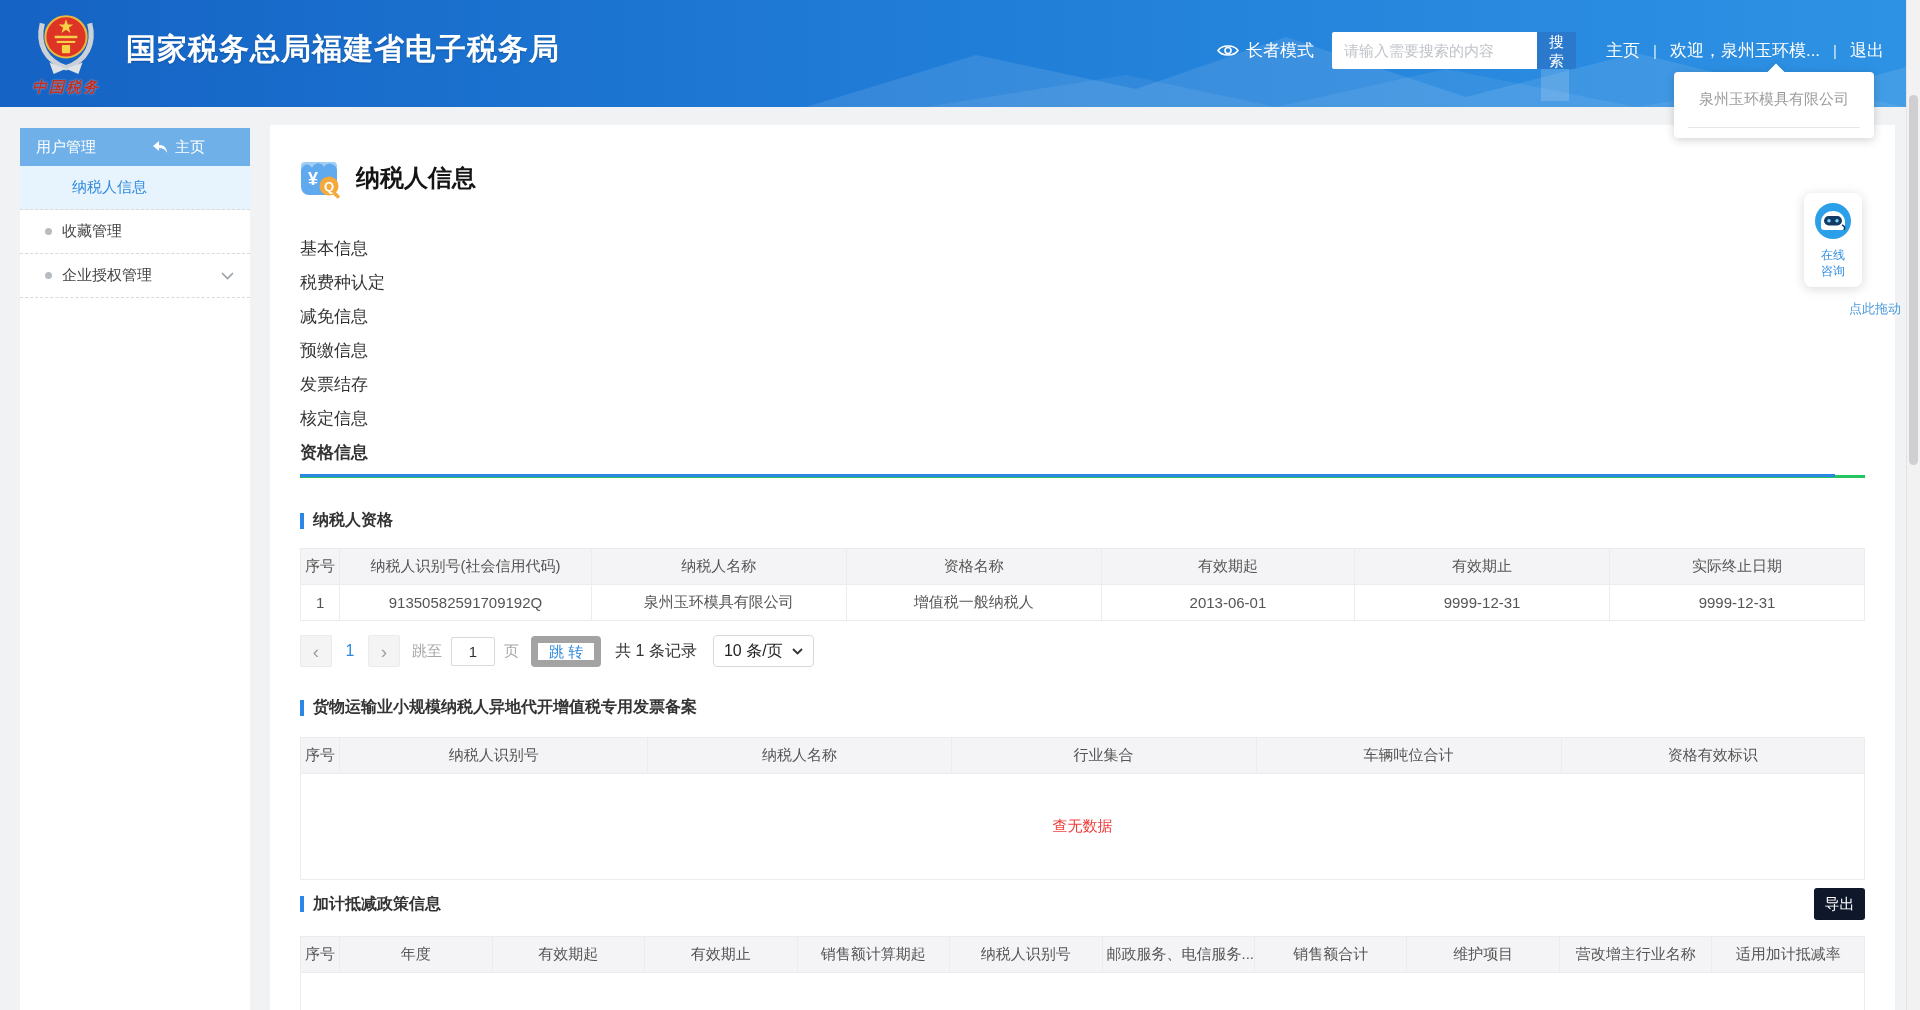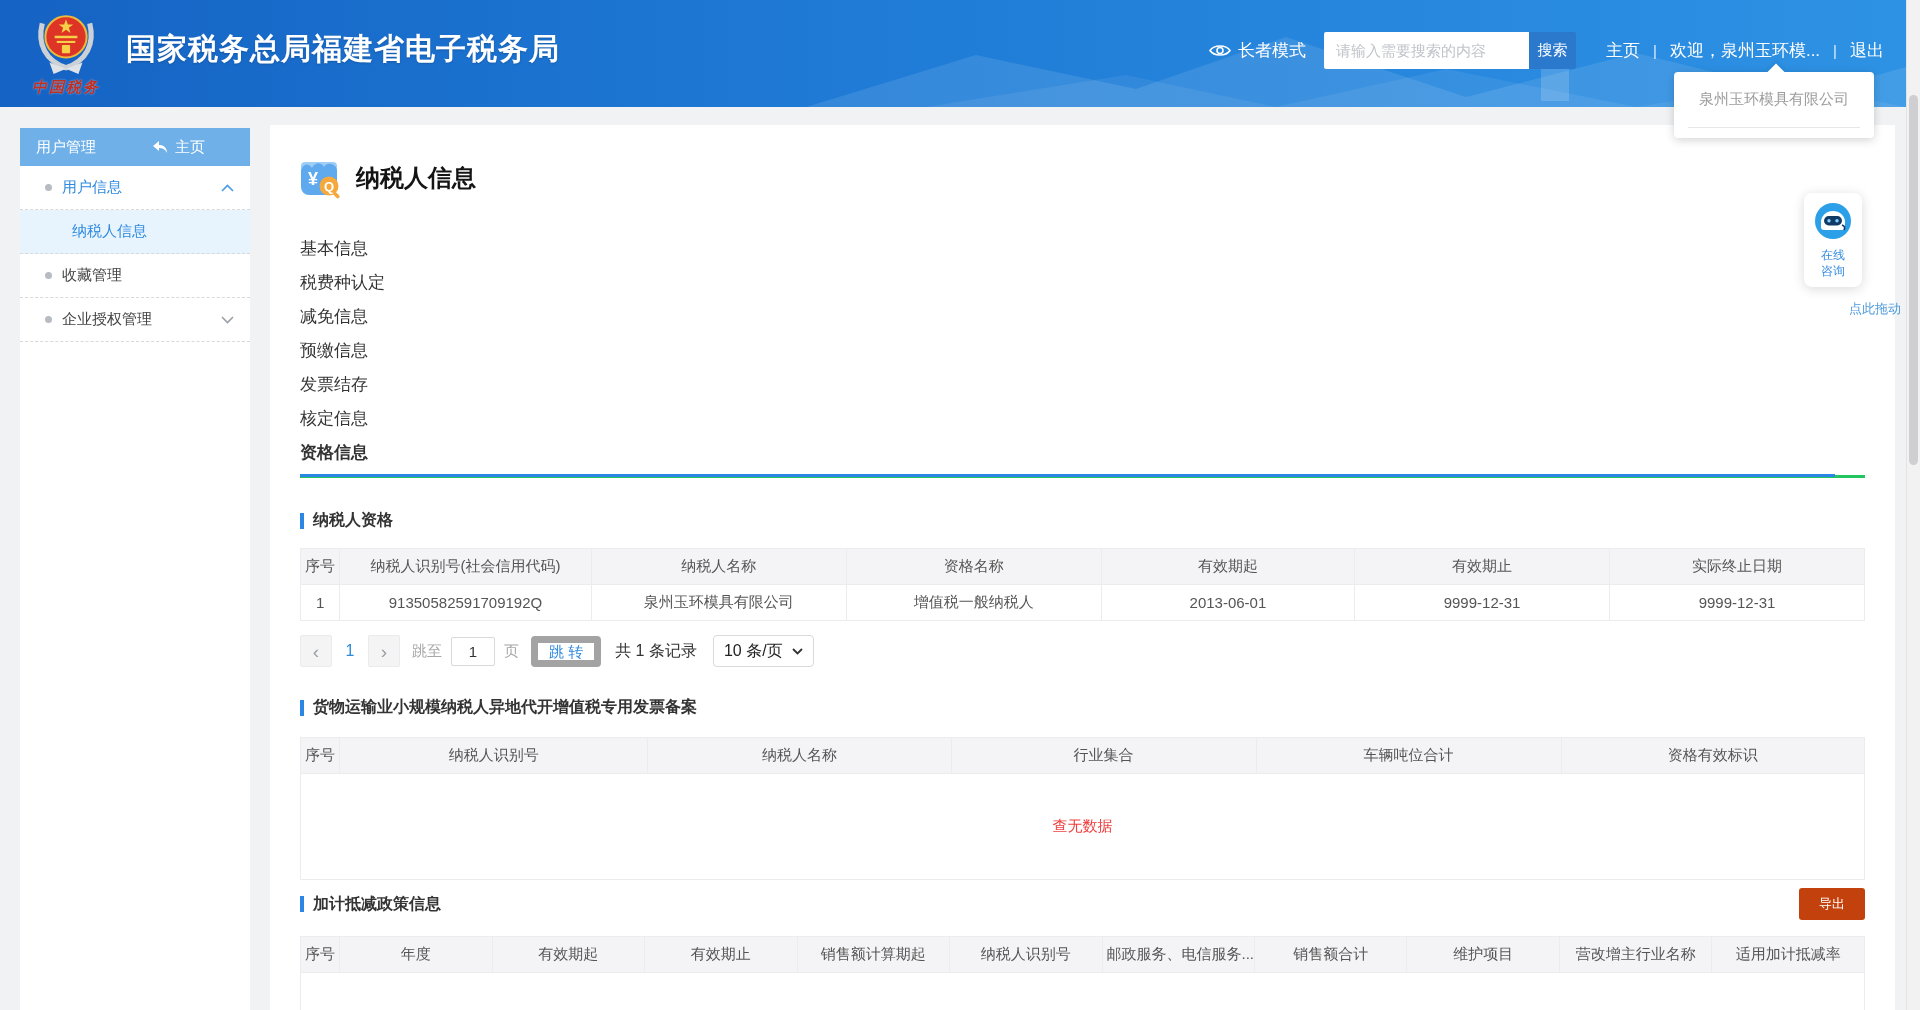--- a/index.html
+++ b/index.html
@@ -23,21 +23,21 @@
   .site-title { color:#fff; font-size:30px; font-weight:bold; letter-spacing:1px; margin:0 0 8px 16px; z-index:2;
                 text-shadow:0 1px 2px rgba(0,0,0,.18); }
   .header-right { margin-left:auto; display:flex; align-items:center; z-index:2; }
   .elder-mode { display:flex; align-items:center; gap:7px; color:#fff; font-size:17px; cursor:pointer; margin-bottom:6px;}
   .searchbox { display:flex; margin-left:18px; margin-bottom:6px; }
   .searchbox input {
     width:205px; height:37px; border:none; outline:none; padding:0 12px;
     font-size:15px; color:#333; border-radius:2px 0 0 2px; font-family:"Liberation Sans",sans-serif;
   }
   .searchbox input::placeholder { color:#c0c4c9; }
-  .search-btn { width:47px; height:37px; border:none; background:#2b79cd; color:#fff; font-size:15px; cursor:pointer; border-radius:0 2px 2px 0; }
+  .search-btn { width:39px; height:37px; border:none; background:#2b79cd; color:#fff; font-size:15px; cursor:pointer; border-radius:0 2px 2px 0; }
   .top-nav { display:flex; align-items:center; margin-left:30px; margin-bottom:6px; color:#fff; font-size:17px; }
   .top-nav a { color:#fff; text-decoration:none; cursor:pointer; }
   .top-nav .sep { margin:0 13px; opacity:.85; font-size:15px; }
   
   .welcome-tooltip {
     position:absolute; top:72px; left:1674px; width:200px; height:66px;
     background:#fff; border-radius:4px; box-shadow:0 2px 10px rgba(0,0,0,.18); z-index:20;
   }
   .welcome-tooltip .arrow {
     position:absolute; top:-6px; left:96px; width:12px; height:12px; background:#fff;
@@ -93,21 +93,21 @@
   .pg-num { width:36px; text-align:center; color:#2e8ae0; font-size:16px; }
   .jump-label { color:#a8a8a8; margin:0 9px 0 12px; }
   .jump-input { width:44px; height:29px; border:1px solid #d9d9d9; border-radius:2px; text-align:center; font-size:15px; color:#333; outline:none; font-family:"Liberation Sans",sans-serif;}
   .page-unit { color:#a8a8a8; margin:0 12px 0 9px; }
   .jump-btn { height:31px; padding:0 11px; background:#fff; border:7px solid #a3a3a3; color:#2e8ae0; border-radius:4px; font-size:15px; cursor:pointer; }
   .total { color:#333; font-size:16px; margin-left:14px; }
   .size-select {
     margin-left:16px; height:32px; border:1px solid #d9d9d9; border-radius:4px; background:#fff;
     display:flex; align-items:center; padding:0 10px; gap:9px; font-size:16px; color:#222; cursor:pointer;
   }
-  .export-btn { width:66px; height:32px; background:#c2410c; color:#fff; border:none; border-radius:3px; font-size:13px; cursor:pointer; }
+  .export-btn { width:51px; height:32px; background:#0f172a; color:#fff; border:none; border-radius:3px; font-size:15px; cursor:pointer; }
   
   .consult-widget {
     position:absolute; top:193px; left:1804px; width:58px; padding:9px 0 8px;
     background:#fff; border-radius:8px; box-shadow:0 2px 12px rgba(0,0,0,.15);
     text-align:center; cursor:pointer; z-index:15;
   }
   .consult-text { color:#2e8ae0; font-size:12px; line-height:16px; margin-top:3px; }
   .drag-hint { position:absolute; top:300px; left:1849px; color:#4d9bdc; font-size:13px; cursor:grab; z-index:15; }
   
   .scrollbar { position:absolute; right:0; top:0; width:14px; height:1010px; background:#f2f2f3; border-left:1px solid #e3e3e4; }
@@ -176,29 +176,20 @@
   <div class="sb-header">
     <span>用户管理</span>
     <span class="sb-home">
       <svg width="16" height="14" viewBox="0 0 16 14">
         <path d="M7 1 L1 6 L7 11 L7 8 C11 8 13.5 9.5 15 13 C15 7.5 11.5 5 7 5 Z" fill="#fff"></path>
       </svg>
       <span>主页</span>
     </span>
   </div>
 
-  <div class="sb-item blue">
-    <span class="bullet"></span>
-    <span>用户信息</span>
-    <span class="chev">
-      <svg width="13" height="8" viewBox="0 0 13 8">
-          <polyline points="1,7 6.5,1.5 12,7" stroke="#4a9ce8" stroke-width="1.6" fill="none"></polyline>
-        </svg>
-    </span>
-  </div>
   <div class="sb-sub">
     <span>纳税人信息</span>
   </div>
   <div class="sb-item">
     <span class="bullet"></span>
     <span>收藏管理</span>
   </div>
   <div class="sb-item">
     <span class="bullet"></span>
     <span>企业授权管理</span>

